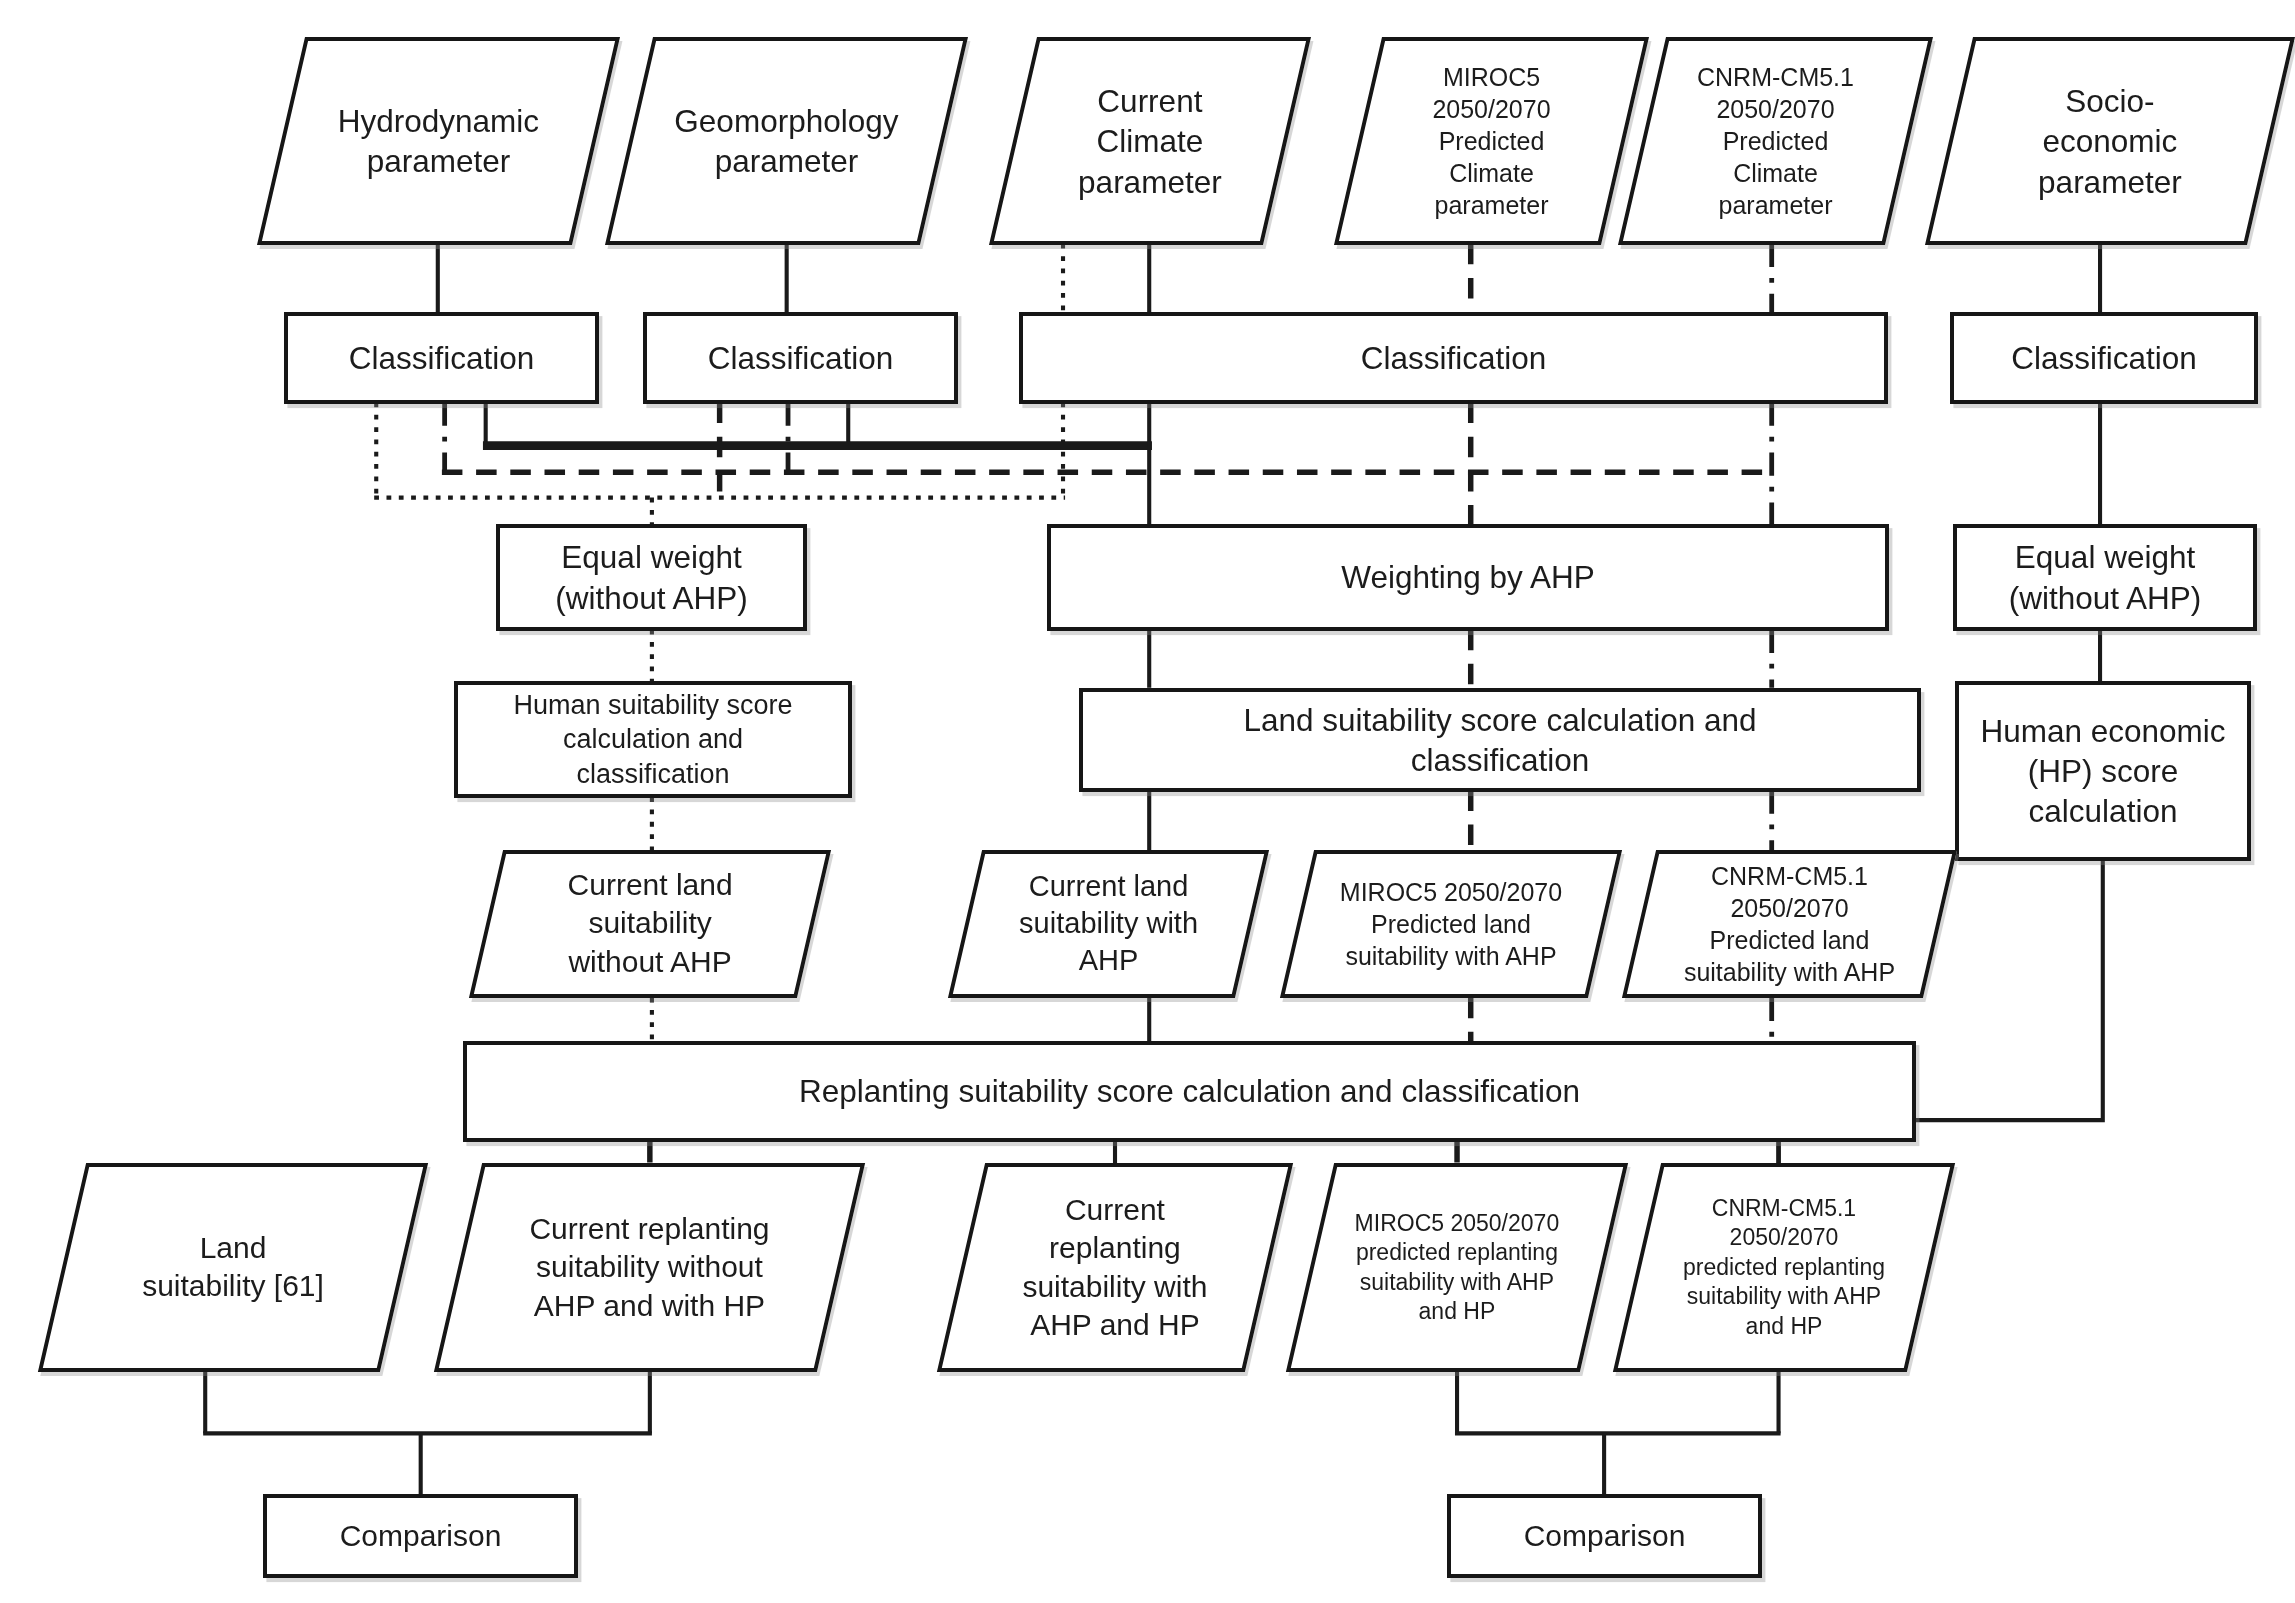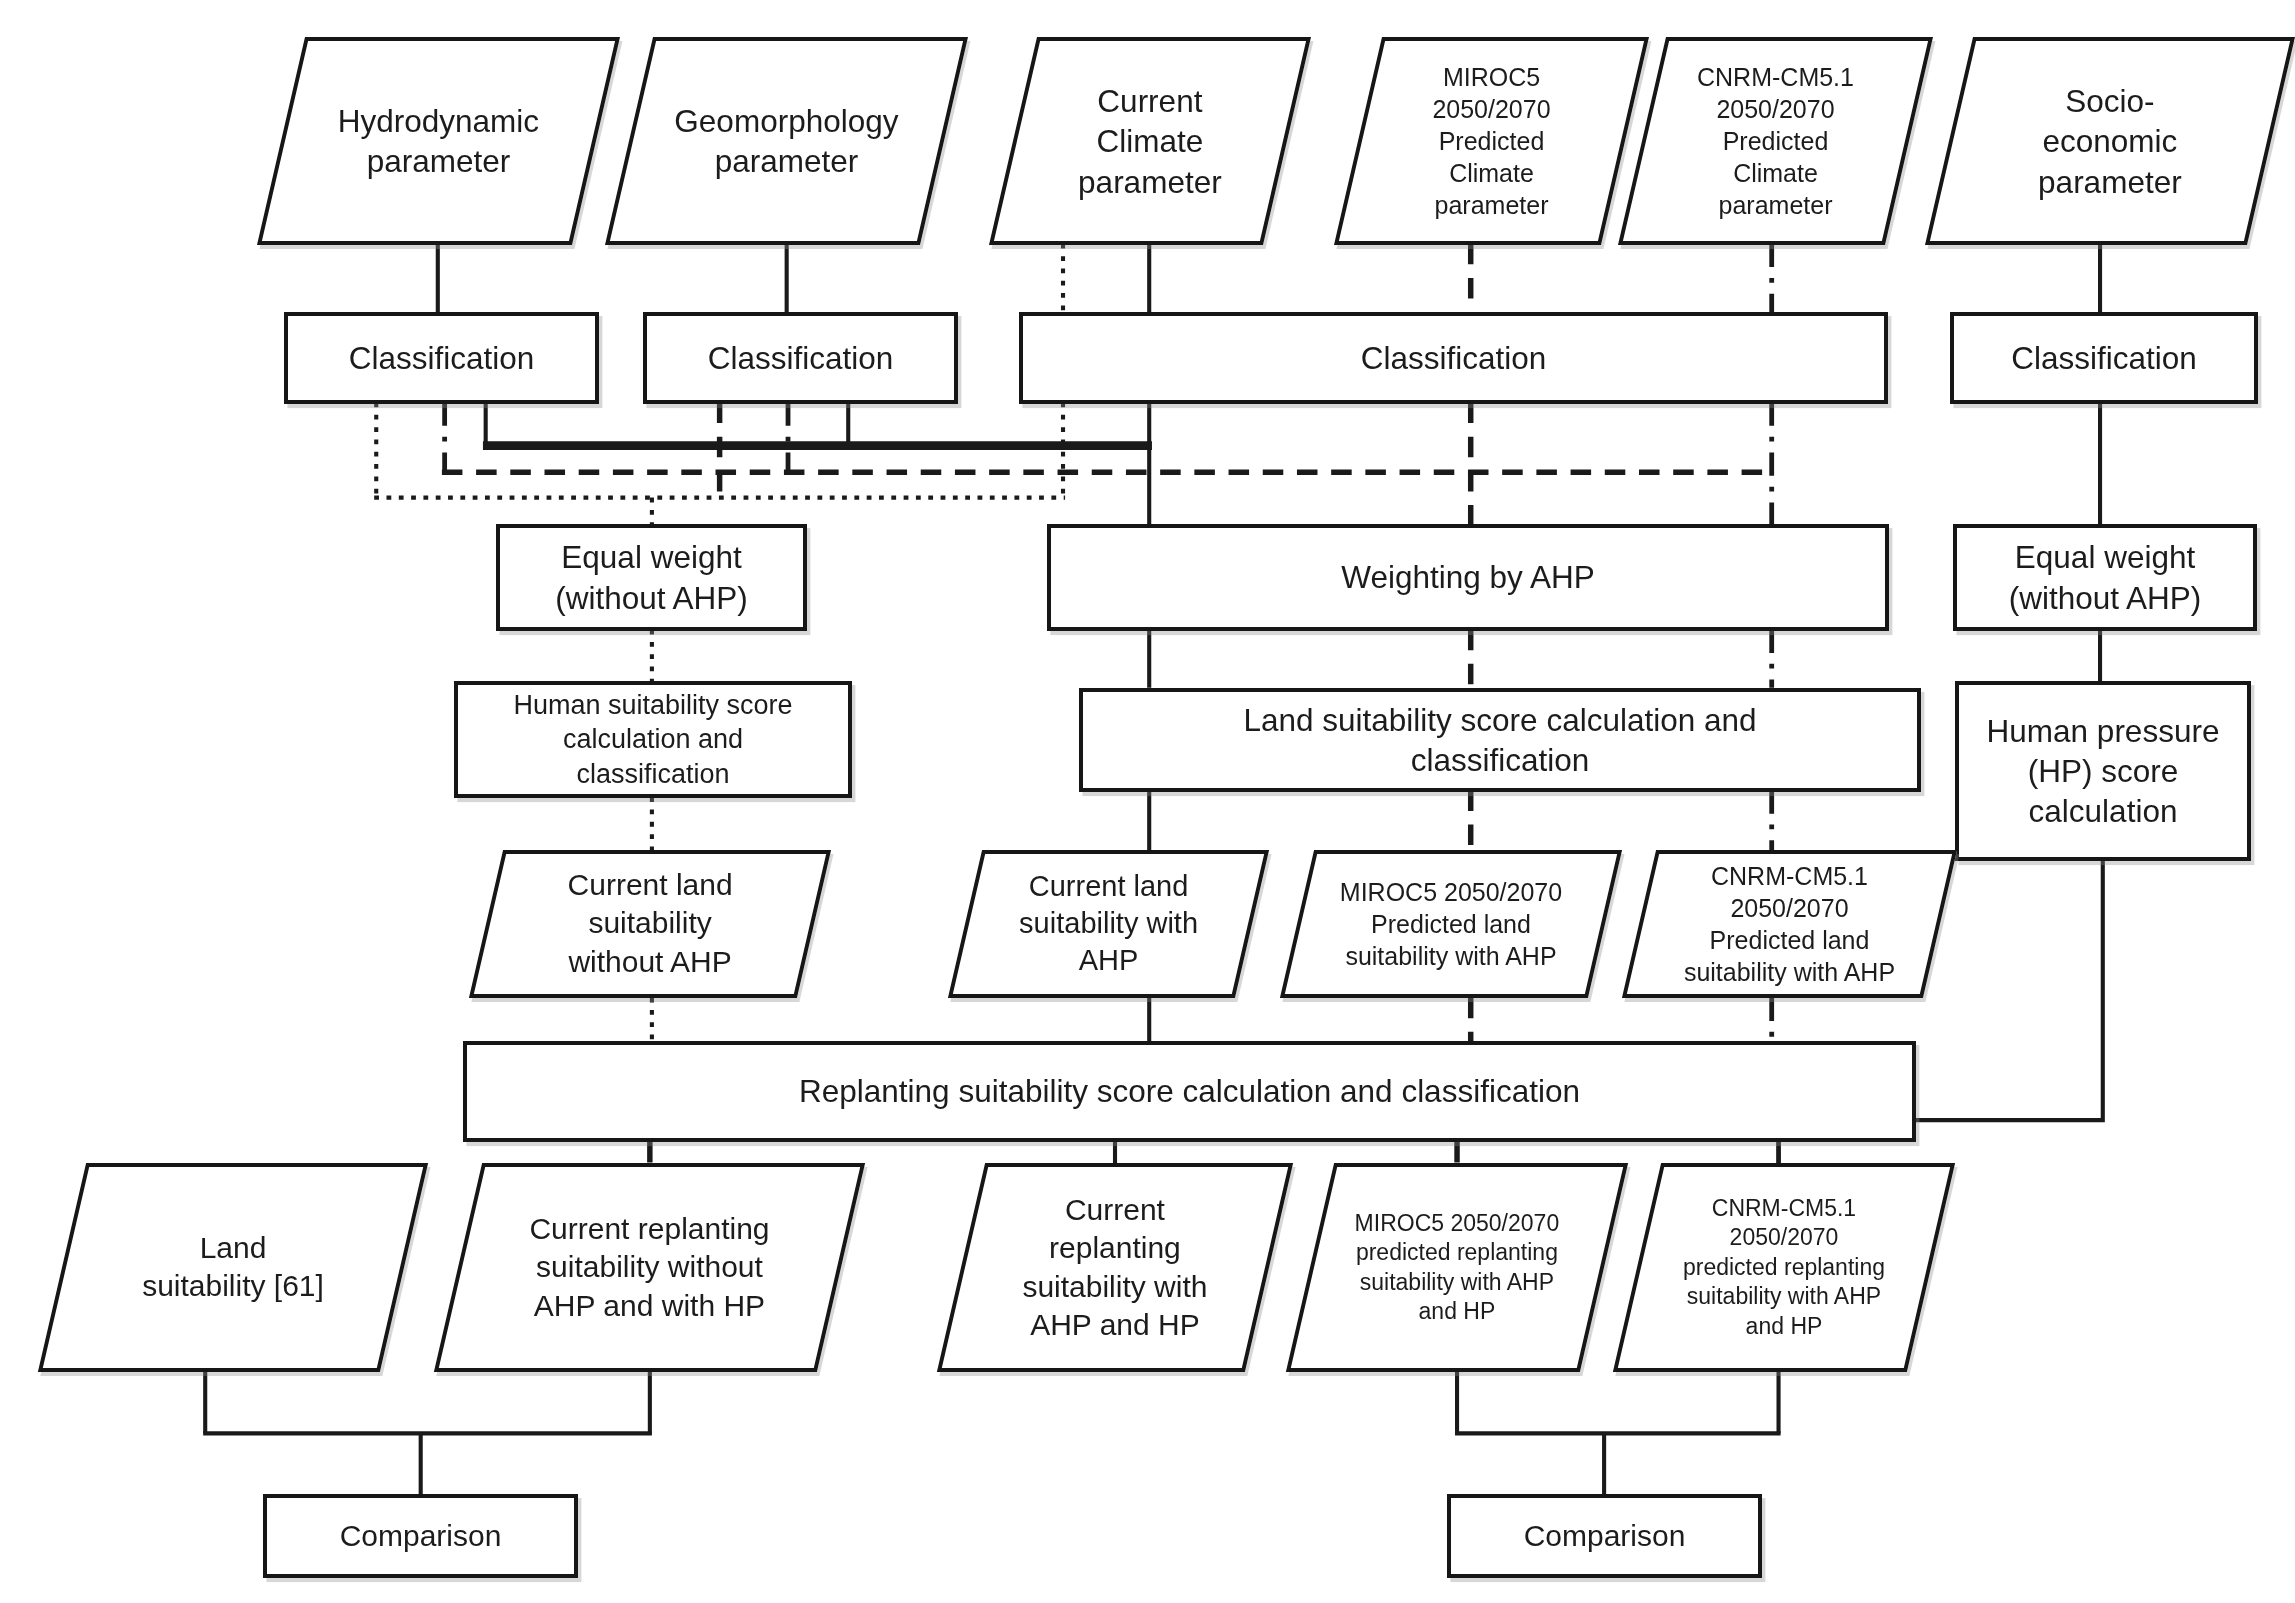--- a/index.html
+++ b/index.html
@@ -178,21 +178,21 @@
   <div class="node" style="left:454px; top:681px; width:398px; height:117px;">
     <div class="lbl fs-ml">Human suitability score
 calculation and
 classification</div>
   </div>
   <div class="node" style="left:1047px; top:688px; width:842px; height:104px;margin-left:32px;">
     <div class="lbl fs-lg">Land suitability score calculation and
 classification</div>
   </div>
   <div class="node" style="left:1955px; top:681px; width:296px; height:180px;">
-    <div class="lbl fs-lg">Human pressure
+    <div class="lbl fs-lg">Human economic
 (HP) score
 calculation</div>
   </div>
 
   <div class="node para" style="left:486px; top:850px; width:328px; height:148px;">
     <div class="lbl fs-md">Current land
 suitability
 without AHP</div>
   </div>
   <div class="node para" style="left:965px; top:850px; width:287px; height:148px;">

